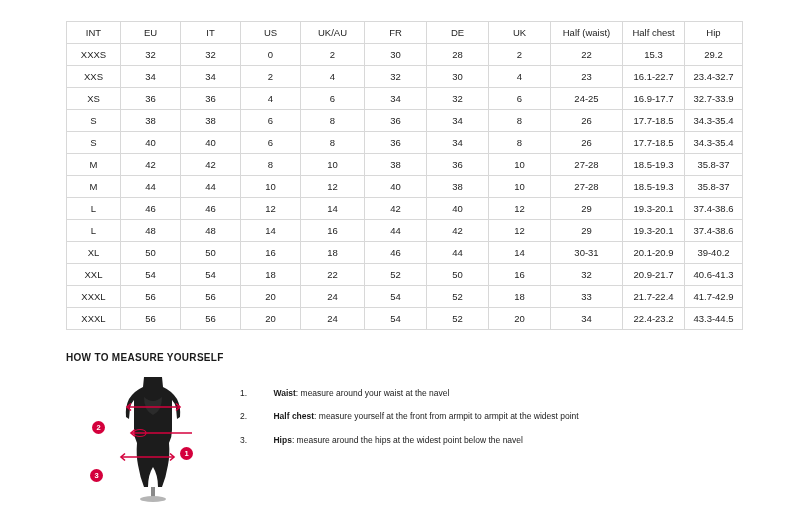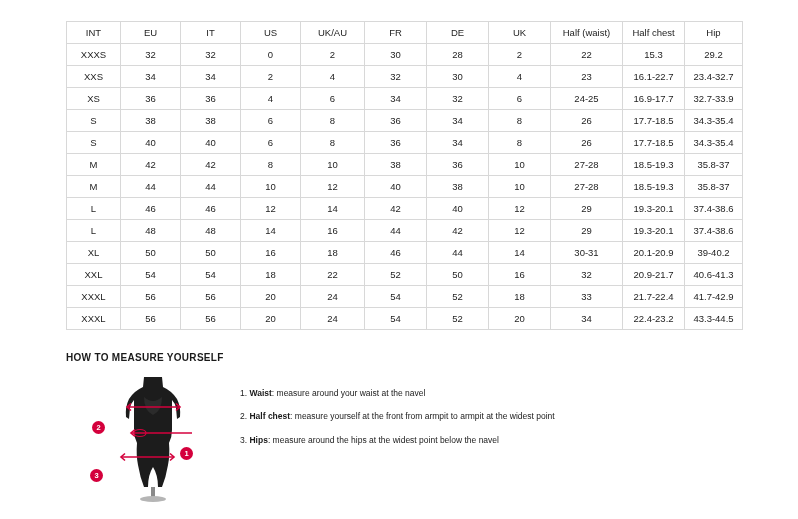--- a/index.html
+++ b/index.html
@@ -89,21 +89,21 @@
   .steps {
     margin-left: 24px;
     padding-top: 12px;
   }
   .step {
     font-size: 8.5px;
     line-height: 1.45;
     color: #1a1a1a;
     margin-bottom: 11px;
   }
-  .step b { font-weight: bold; }
+  .step b { font-weight: bold; margin-left: 24px; }
 
   
   .mannequin {
     position: absolute;
     left: 18px;
     top: 0;
     width: 78px;
     height: 128px;
   }
   .bullet {

